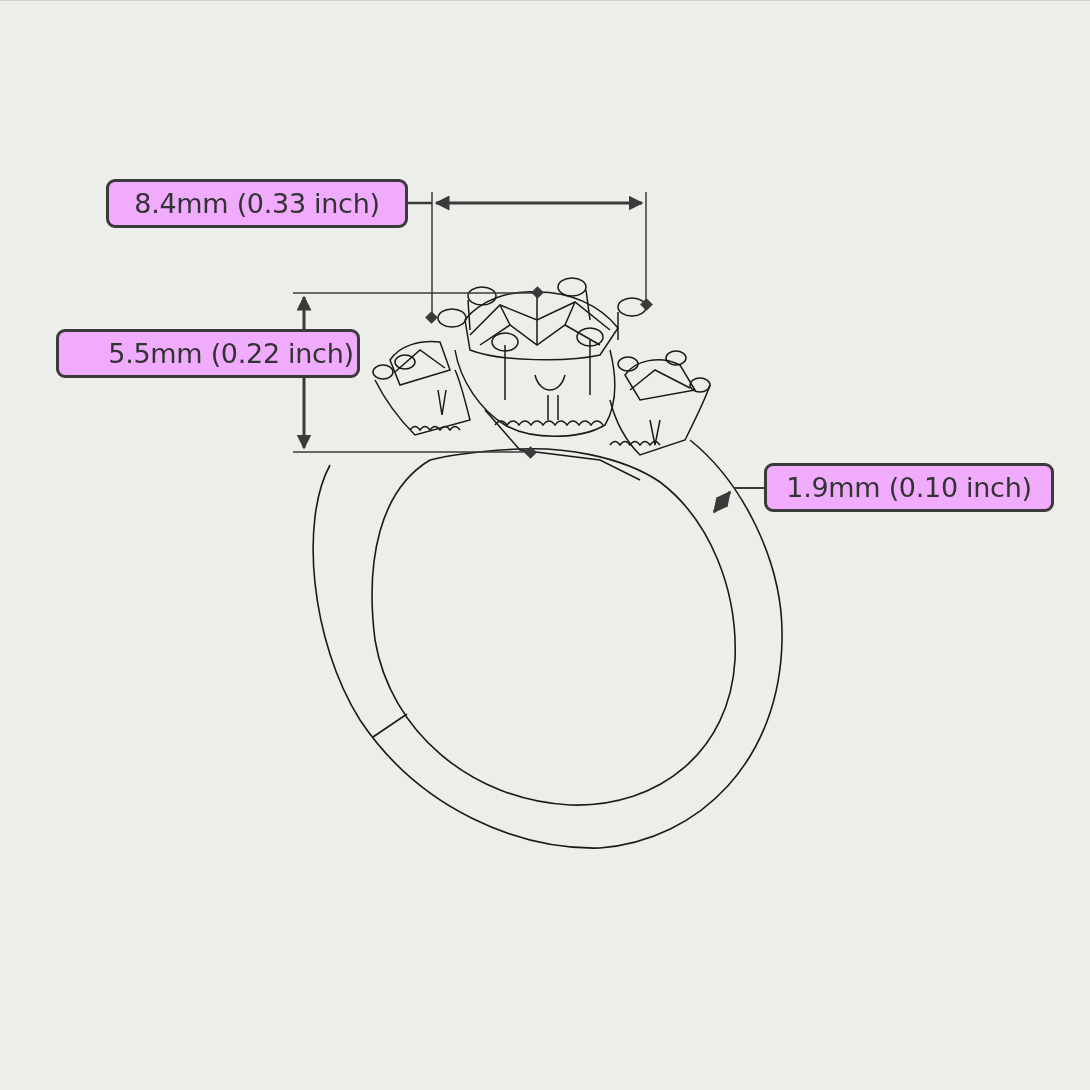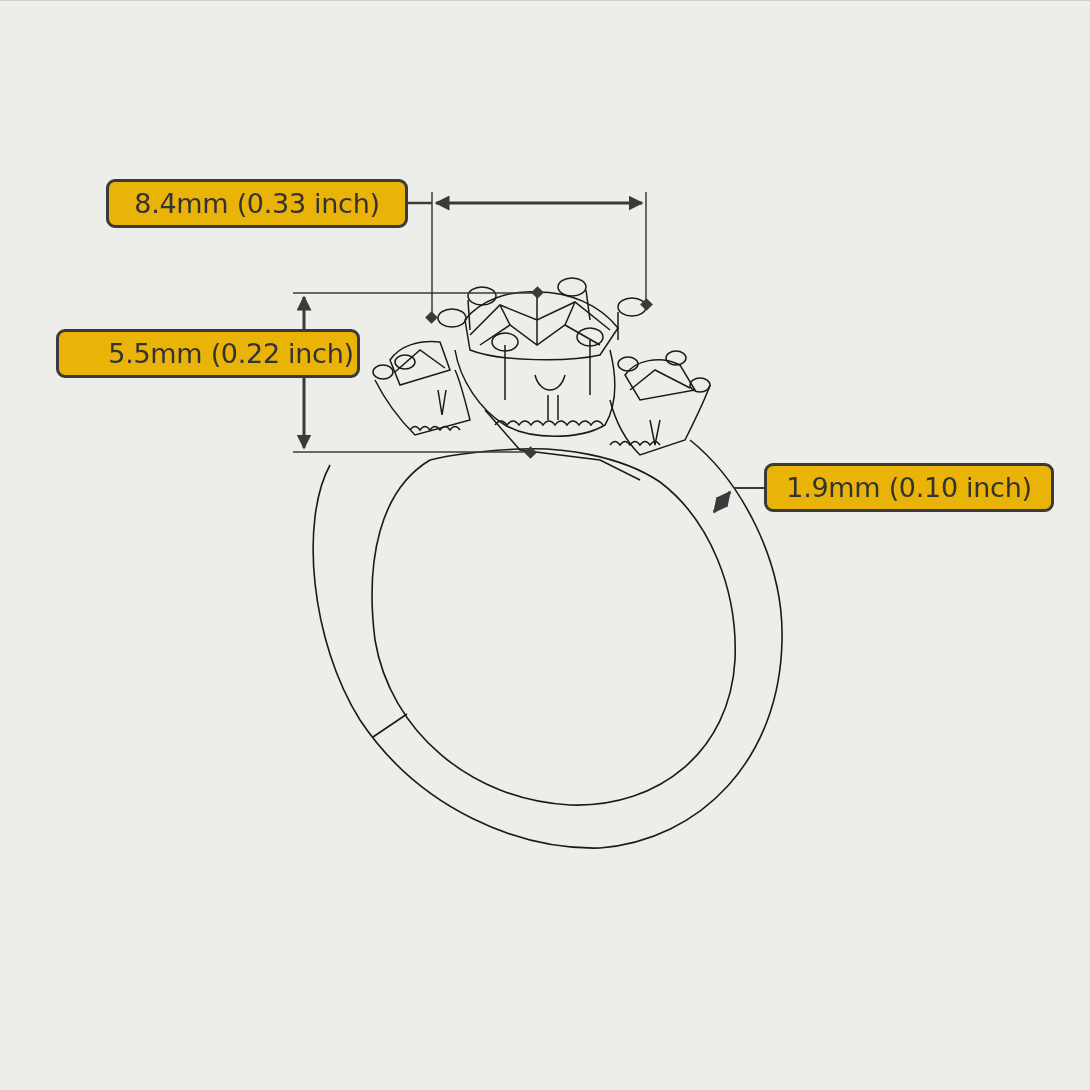--- a/index.html
+++ b/index.html
@@ -10,21 +10,21 @@
     overflow: hidden;
     font-family: "DejaVu Sans", "Liberation Sans", sans-serif;
   }
   .frame-line { position:absolute; left:0; top:0; width:1090px; height:1px; background:#cfcfcb; }
   svg.drawing { position: absolute; left: 0; top: 0; }
   .label {
     position: absolute;
     box-sizing: border-box;
     border: 3px solid #3a3a3a;
     border-radius: 9px;
-    background: #eab308;
+    background: #f0abfc;
     color: #333333;
     font-size: 27px;
     line-height: 1;
     display: flex; align-items: center; justify-content: center;
     white-space: nowrap;
     letter-spacing: -0.3px;
   }
 </style>
 </head>
 <body>

